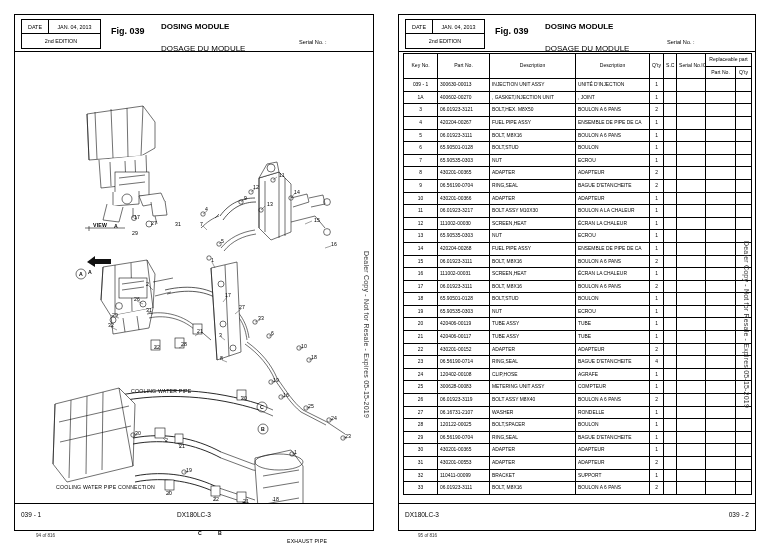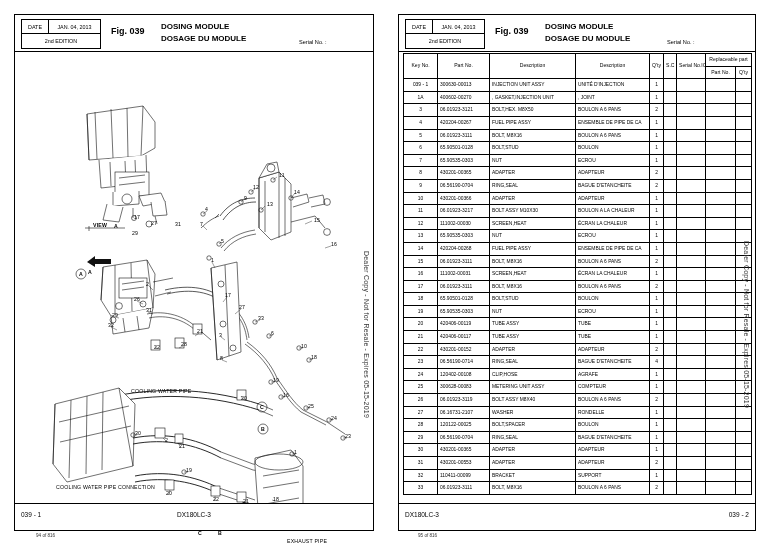--- a/index.html
+++ b/index.html
@@ -12,21 +12,21 @@
   .right-sheet{left:398px;width:356px;height:515px;}
 
   .hdr{position:relative;height:36px;border-bottom:1px solid #000;}
   .hdr-box{position:absolute;left:6px;top:4px;width:78px;height:28px;border:1px solid #000;font-size:5.4px;}
   .hdr-box .row1{height:13px;border-bottom:1px solid #000;display:flex;align-items:center;}
   .hdr-box .row1 .c1{width:26px;border-right:1px solid #000;height:100%;display:flex;align-items:center;justify-content:center;}
   .hdr-box .row1 .c2{flex:1;display:flex;align-items:center;justify-content:center;}
   .hdr-box .row2{height:14px;display:flex;align-items:center;justify-content:center;}
   .fig{position:absolute;left:96px;top:11px;font-size:9px;font-weight:bold;}
   .titles{position:absolute;left:146px;top:6px;font-size:8px;font-weight:bold;line-height:12px;}
-  .titles .t2{font-weight:bold;}
+  .titles .t2{font-weight:normal;margin-top:10px;}
   .serial{position:absolute;font-size:5.6px;}
 
   .footer{position:absolute;bottom:0;left:0;width:100%;height:26px;border-top:1px solid #000;}
   .footer .fl{position:absolute;left:6px;top:7px;font-size:6.5px;}
   .footer .fc{position:absolute;left:50%;transform:translateX(-50%);top:7px;font-size:6.5px;}
   .footer .fr{position:absolute;right:6px;top:7px;font-size:6.5px;}
 
   .pagenum{position:absolute;font-size:4.6px;color:#333;}
 
   

